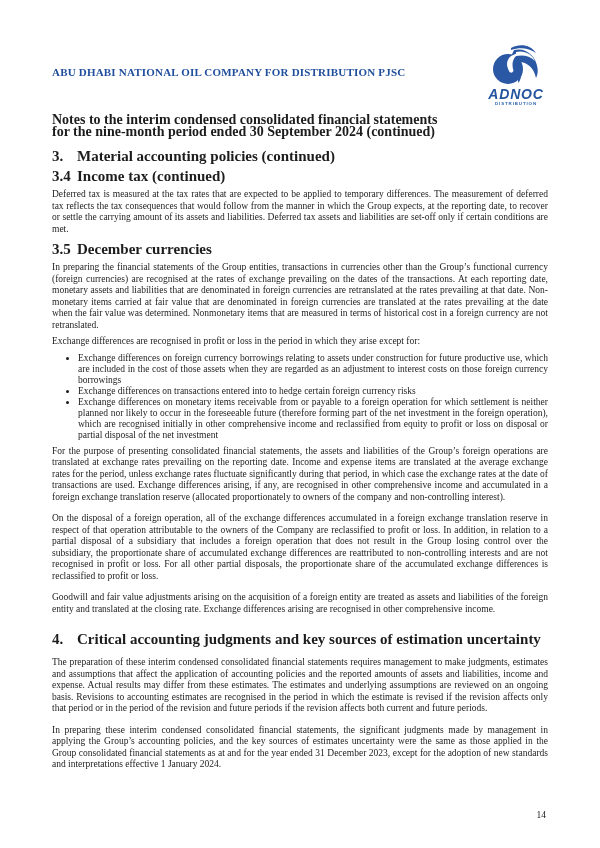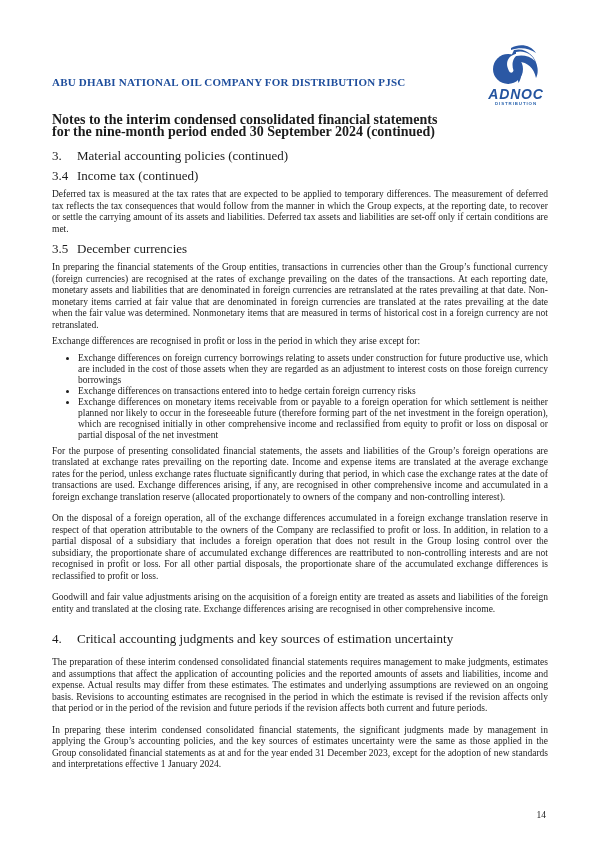--- a/index.html
+++ b/index.html
@@ -13,21 +13,21 @@
     font-family: "Liberation Serif", serif;
     color: #1c1c1c;
     overflow: hidden;
   }
   .header {
     display: flex;
     justify-content: space-between;
     align-items: flex-start;
   }
   .company-title {
-    margin-top: 34px;
+    margin-top: 24px;
     width: 420px;
     font-size: 11px;
     font-weight: bold;
     letter-spacing: 0.2px;
     color: #1f4e9c;
   }
   .logo {
     width: 64px;
     text-align: center;
     line-height: 1;
@@ -51,22 +51,22 @@
     color: #2b64ae;
     margin-top: 1px;
   }
   .notes-title {
     margin-top: 8px;
     font-size: 14px;
     line-height: 12px;
     font-weight: bold;
   }
   .sec-heading {
-    font-size: 13px;
-    font-weight: normal;
+    font-size: 15px;
+    font-weight: bold;
     margin-top: 12px;
     line-height: 12px;
   }
   .sec-heading.sub { margin-top: 8px; }
   .sec-heading.big-gap { margin-top: 18px; }
   .num { display: inline-block; width: 25px; }
   p {
     margin: 7px 0 0 0;
     font-size: 9.5px;
     line-height: 11.5px;

